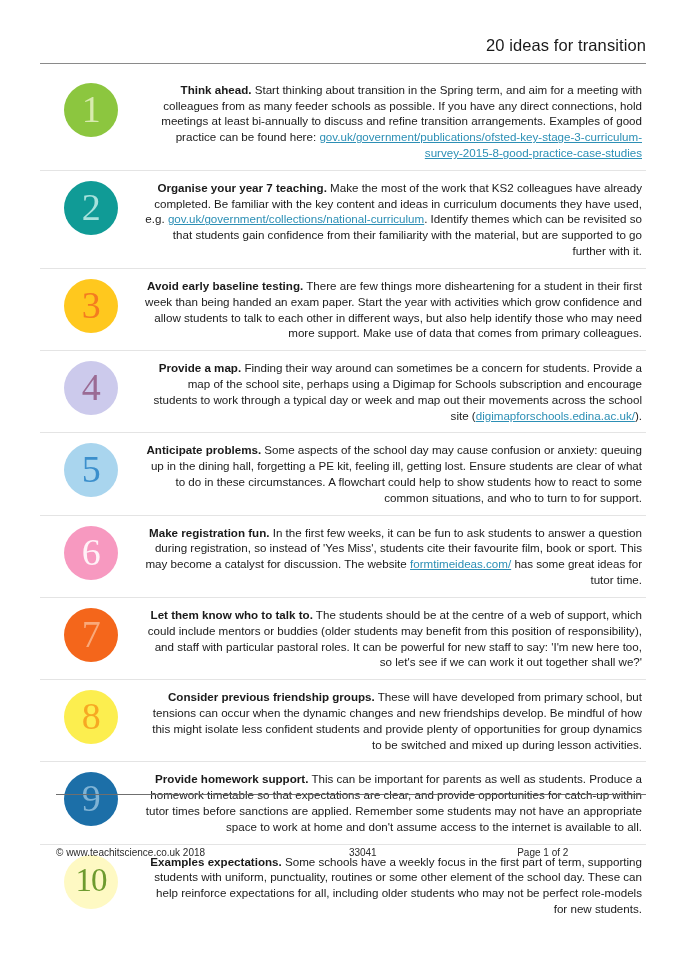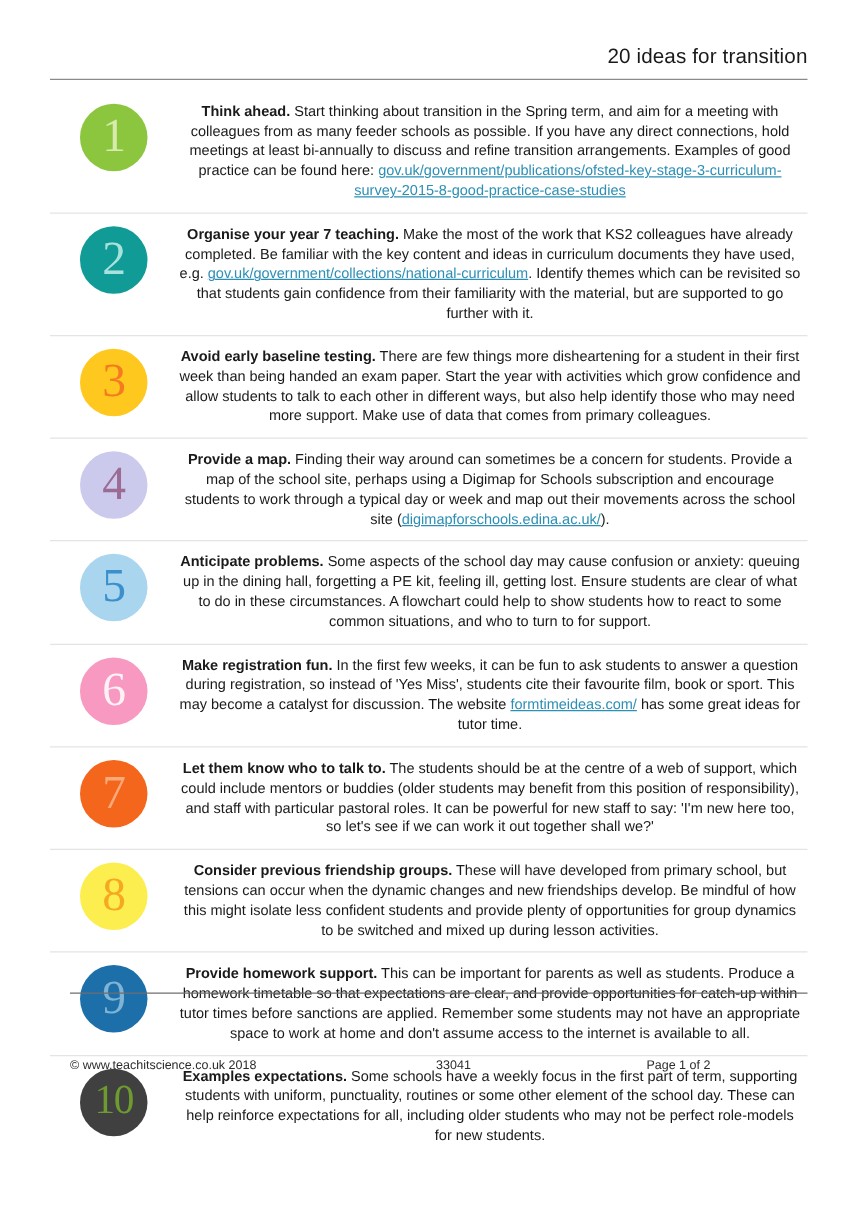--- a/index.html
+++ b/index.html
@@ -91,21 +91,21 @@
 
   .body-cell {
     flex: 1 1 auto;
     padding-right: 4px;
   }
   .idea-text {
     font-size: 11.6px;
     line-height: 1.365;
     color: #1a1a1a;
     margin: 0;
-    text-align: center;
+    text-align: right;
   }
   .idea-title {
     font-weight: bold;
   }
   .link {
     color: #2c8fb5;
     text-decoration: underline;
     word-break: break-word;
   }
 
@@ -228,21 +228,21 @@
           <div class="badge" style="background: rgb(28, 111, 168);">
             <span class="badge-num" style="color: rgb(127, 179, 213);">9</span>
           </div>
         </div>
         <div class="body-cell">
           <p class="idea-text"><span class="idea-title">Provide homework support.</span><span> This can be important for parents as well as students. Produce a homework timetable so that expectations are clear, and provide opportunities for catch-up within tutor times before sanctions are applied. Remember some students may not have an appropriate space to work at home and don't assume access to the internet is available to all.</span></p>
         </div>
       </div>
       <div class="item">
         <div class="badge-cell">
-          <div class="badge" style="background: #404040;">
+          <div class="badge" style="background: #fef9c3;">
             <span class="badge-num wide" style="color: rgb(110, 155, 47);">10</span>
           </div>
         </div>
         <div class="body-cell">
           <p class="idea-text"><span class="idea-title">Examples expectations.</span><span> Some schools have a weekly focus in the first part of term, supporting students with uniform, punctuality, routines or some other element of the school day. These can help reinforce expectations for all, including older students who may not be perfect role-models for new students.</span></p>
         </div>
       </div>
     </div>
 
   <div class="footer">

